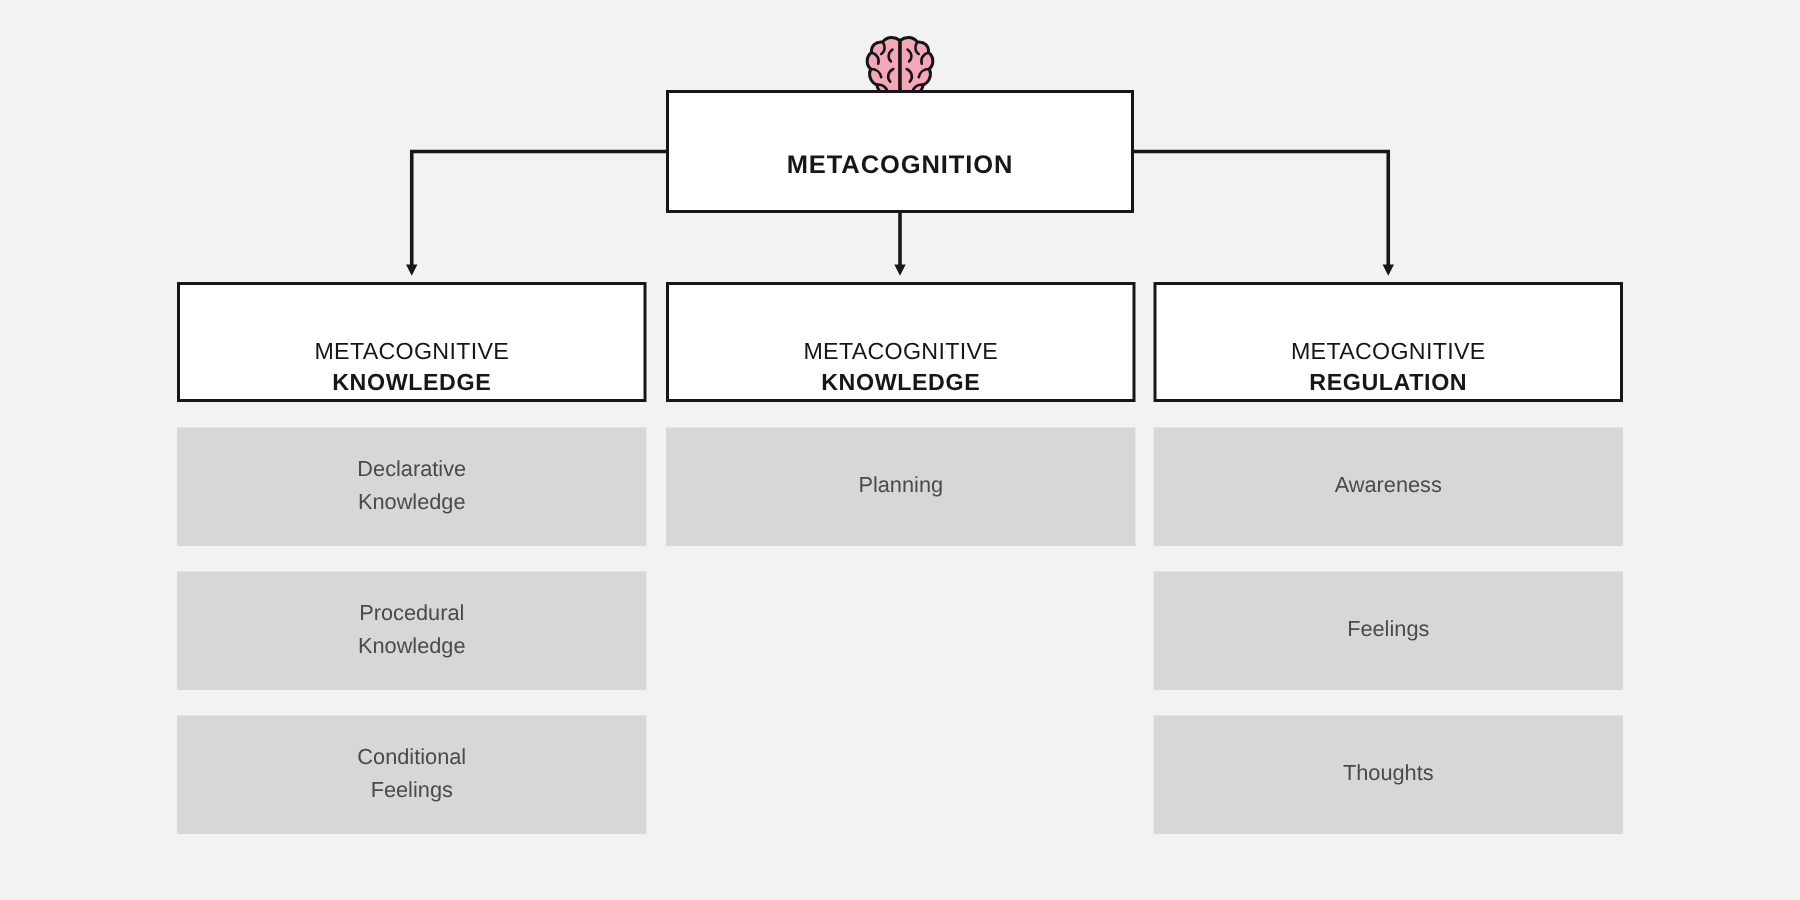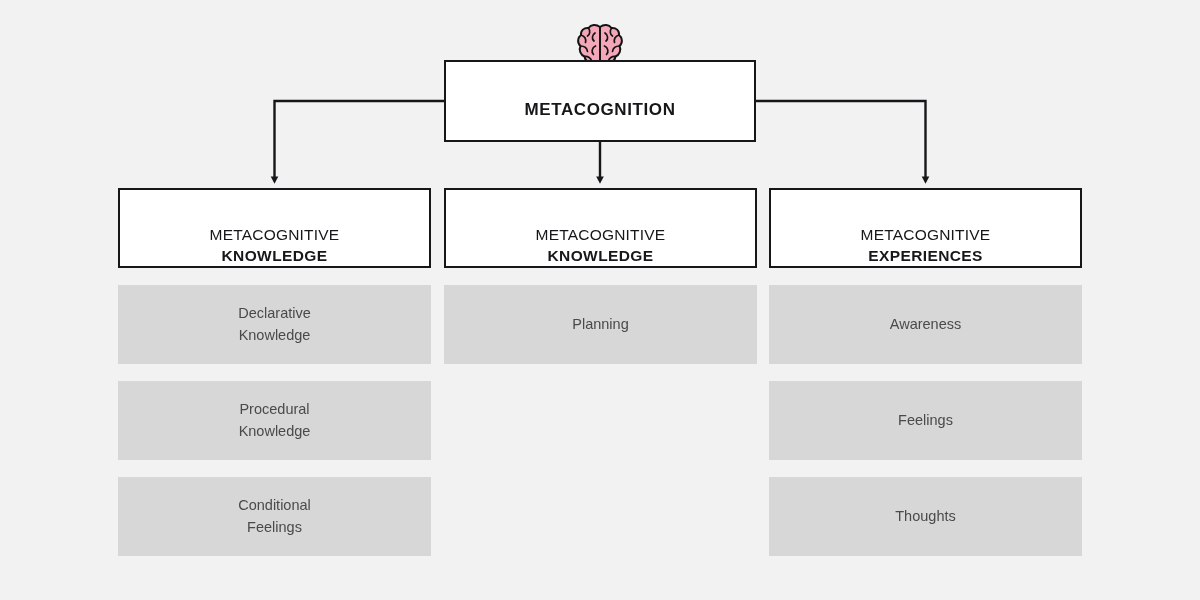--- a/index.html
+++ b/index.html
@@ -176,20 +176,20 @@
     <div class="column-header">
       <span class="hdr-line1">METACOGNITIVE</span>
       <span class="hdr-line2">KNOWLEDGE</span>
     </div>
     <div class="item-box">Planning</div>
   </div>
 
   <div class="column col-2">
     <div class="column-header">
       <span class="hdr-line1">METACOGNITIVE</span>
-      <span class="hdr-line2">EXPERIENCES</span>
+      <span class="hdr-line2">REGULATION</span>
     </div>
     <div class="item-box">Awareness</div>
     <div class="item-box">Feelings</div>
     <div class="item-box">Thoughts</div>
   </div>
 
 </div>
 
 </body></html>

